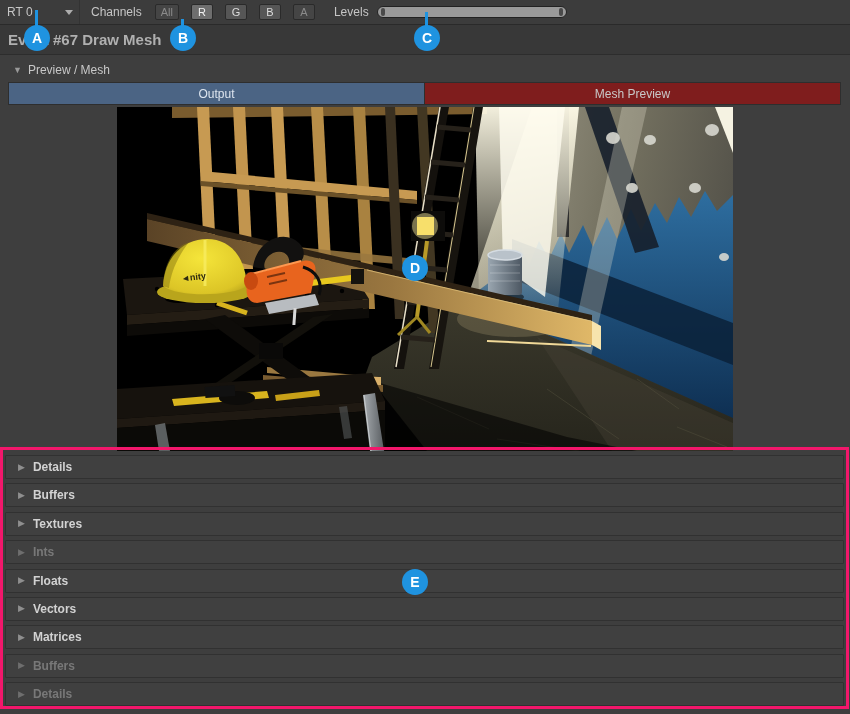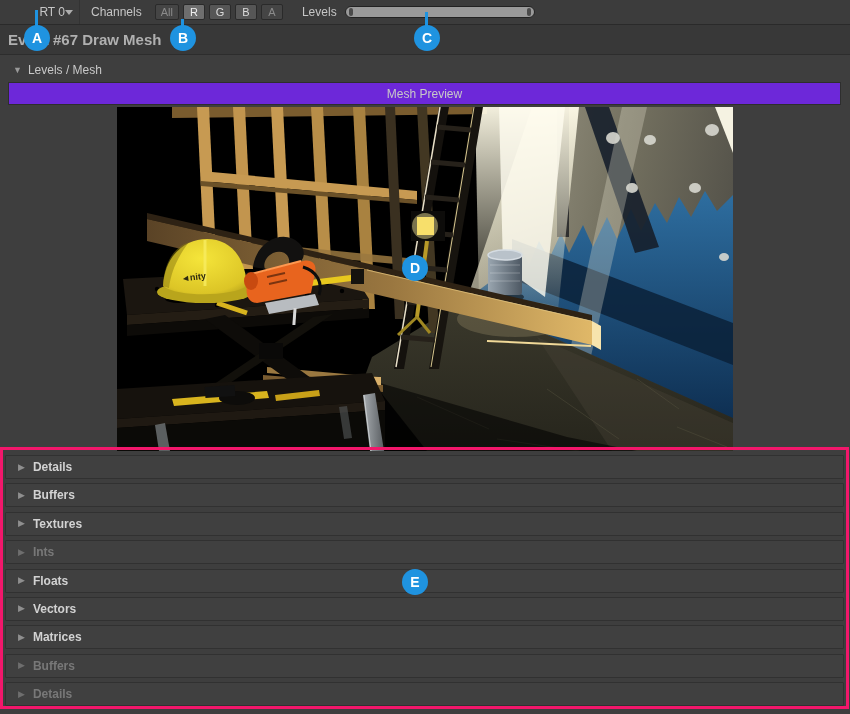--- a/index.html
+++ b/index.html
@@ -9,29 +9,29 @@
     font-family:"Liberation Sans","DejaVu Sans",sans-serif;
     -webkit-font-smoothing:antialiased;
   }
   
   .toolbar{
     position:absolute;top:0;left:0;right:0;height:24px;
     background:#3C3C3C;border-bottom:1px solid #2A2A2A;
     display:flex;align-items:center;font-size:12px;color:#C6C6C6;
   }
   .rt-dropdown{
-    width:66px;height:24px;display:flex;align-items:center;justify-content:flex-end;
+    width:66px;height:24px;display:flex;align-items:center;justify-content:space-between;
     padding:0 6px 0 7px;border-right:1px solid #333;cursor:default;
   }
   .caret-down{
     width:0;height:0;border-left:4px solid transparent;border-right:4px solid transparent;
     border-top:5px solid #ADADAD;margin-top:1px;
   }
   .channels-label{margin-left:11px;}
-  .channel-group{display:flex;gap:4px;margin-left:13px;}
+  .channel-group{display:flex;gap:12px;margin-left:13px;}
   .chan-btn{
     min-width:22px;height:16px;padding:0 5px;border:1px solid #2A2A2A;border-radius:2px;
     background:#565656;color:#DCDCDC;font-size:11px;line-height:14px;text-align:center;
     box-sizing:border-box;
   }
   .chan-btn.selected{background:#6E6E6E;color:#F0F0F0;}
   .chan-btn.dimmed{background:#454545;color:#8B8B8B;}
   .levels-label{margin-left:19px;}
   .levels-slider{
     position:relative;margin-left:8px;width:190px;height:12px;border-radius:6px;
@@ -54,21 +54,21 @@
     background:#3E3E3E;border-top:1px solid #2D2D2D;
   }
   .foldout-header{
     height:20px;margin-top:5px;display:flex;align-items:center;
     padding-left:13px;color:#C8C8C8;font-size:12px;cursor:default;
   }
   .tri{font-size:9px;color:#999;margin-right:6px;line-height:1;}
   .tab-bar{display:flex;gap:1px;height:21px;margin:2px 9px 0 8px;background:#2E2E2E;border:1px solid #2E2E2E;}
   .tab{
     flex:1;display:flex;align-items:center;justify-content:center;
-    background:#6d28d9;color:#C8C8C8;font-size:12px;
+    background:#7f1d1d;color:#C8C8C8;font-size:12px;
   }
   .tab.selected{background:#4B6484;color:#DDE5EF;}
   .preview-wrap{width:616px;height:344px;margin:2px auto 0;background:#000;}
   .preview-wrap svg{display:block;}
   
   .sections{position:absolute;top:455px;left:5px;right:6px;}
   .section-row{
     height:24px;margin-bottom:4.4px;background:#404040;border:1px solid #313131;
     border-radius:1px;display:flex;align-items:center;padding-left:12px;
     box-sizing:border-box;font-size:12px;font-weight:bold;color:#D2D2D2;
@@ -110,24 +110,25 @@
     <div class="handle max"></div>
   </div>
 </div>
 
 <div class="event-title">Event #67 Draw Mesh</div>
 
 <div class="main-panel">
 
   <div class="foldout-header">
     <span class="tri">▼</span>
-    <span>Levels / Mesh</span>
+    <span>Preview / Mesh</span>
   </div>
 
   <div class="tab-bar">
+    <div class="tab selected">Output</div>
     <div class="tab">Mesh Preview</div>
   </div>
 
   <div class="preview-wrap">
     <svg width="616" height="344" viewBox="0 0 616 344" xmlns="http://www.w3.org/2000/svg">
       <defs>
         <linearGradient id="gWall" x1="0" y1="0" x2="1" y2="0.25">
           <stop offset="0" stop-color="#A5A190"></stop>
             <stop offset="0.6" stop-color="#73705F"></stop>
             <stop offset="1" stop-color="#56544B"></stop>

